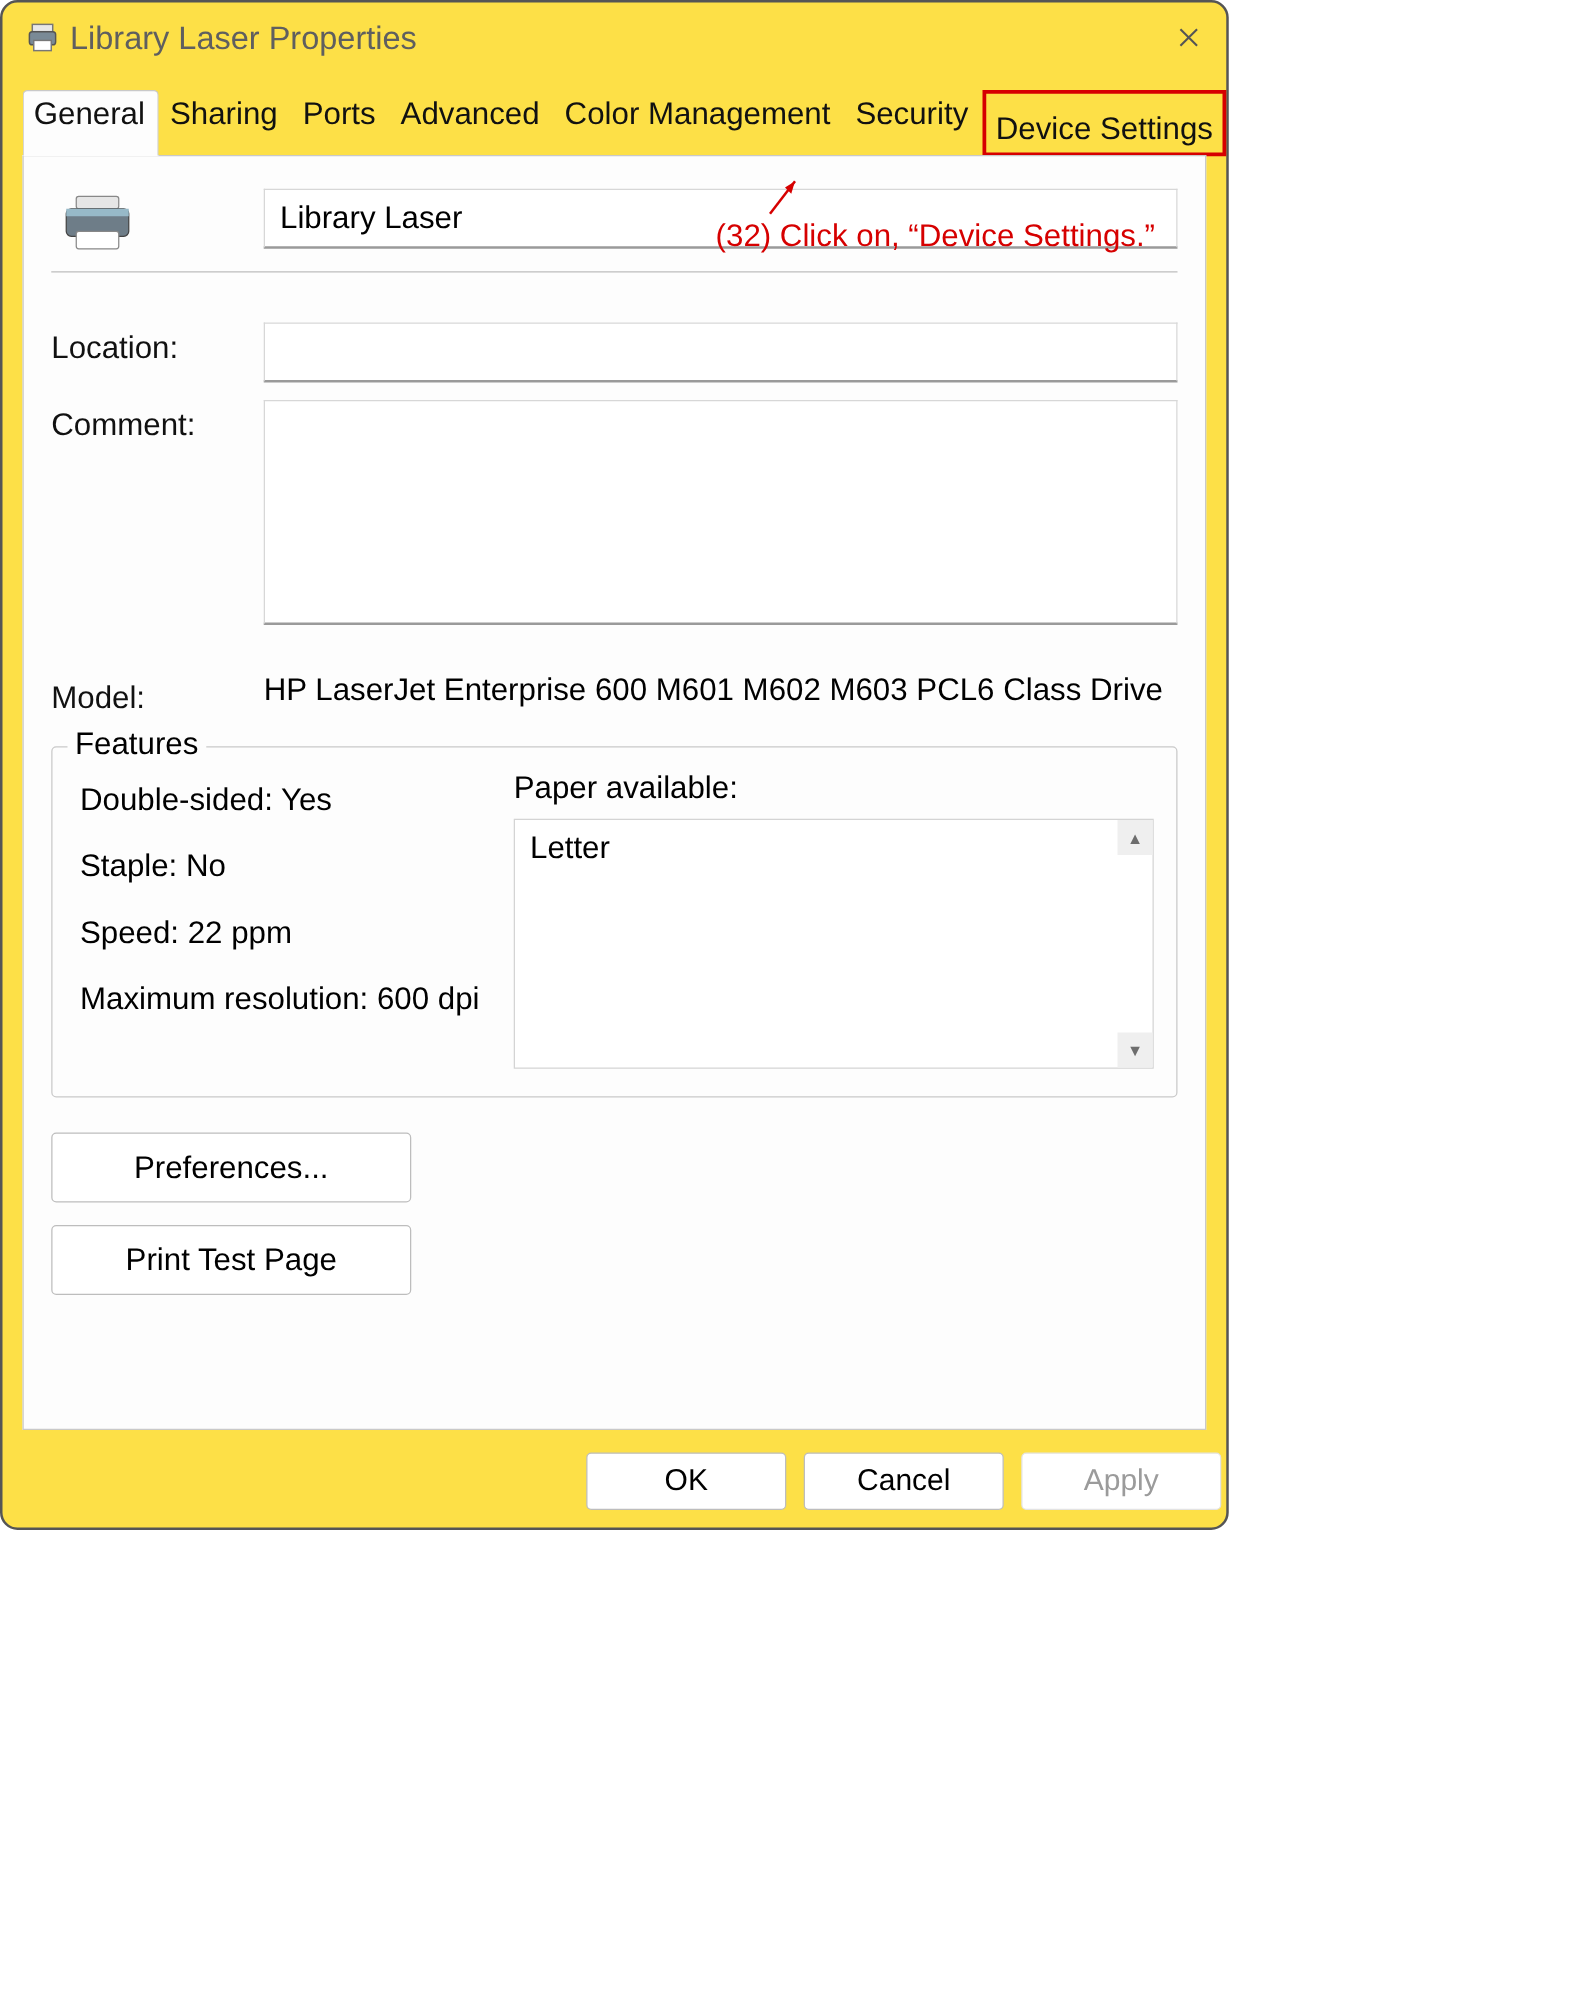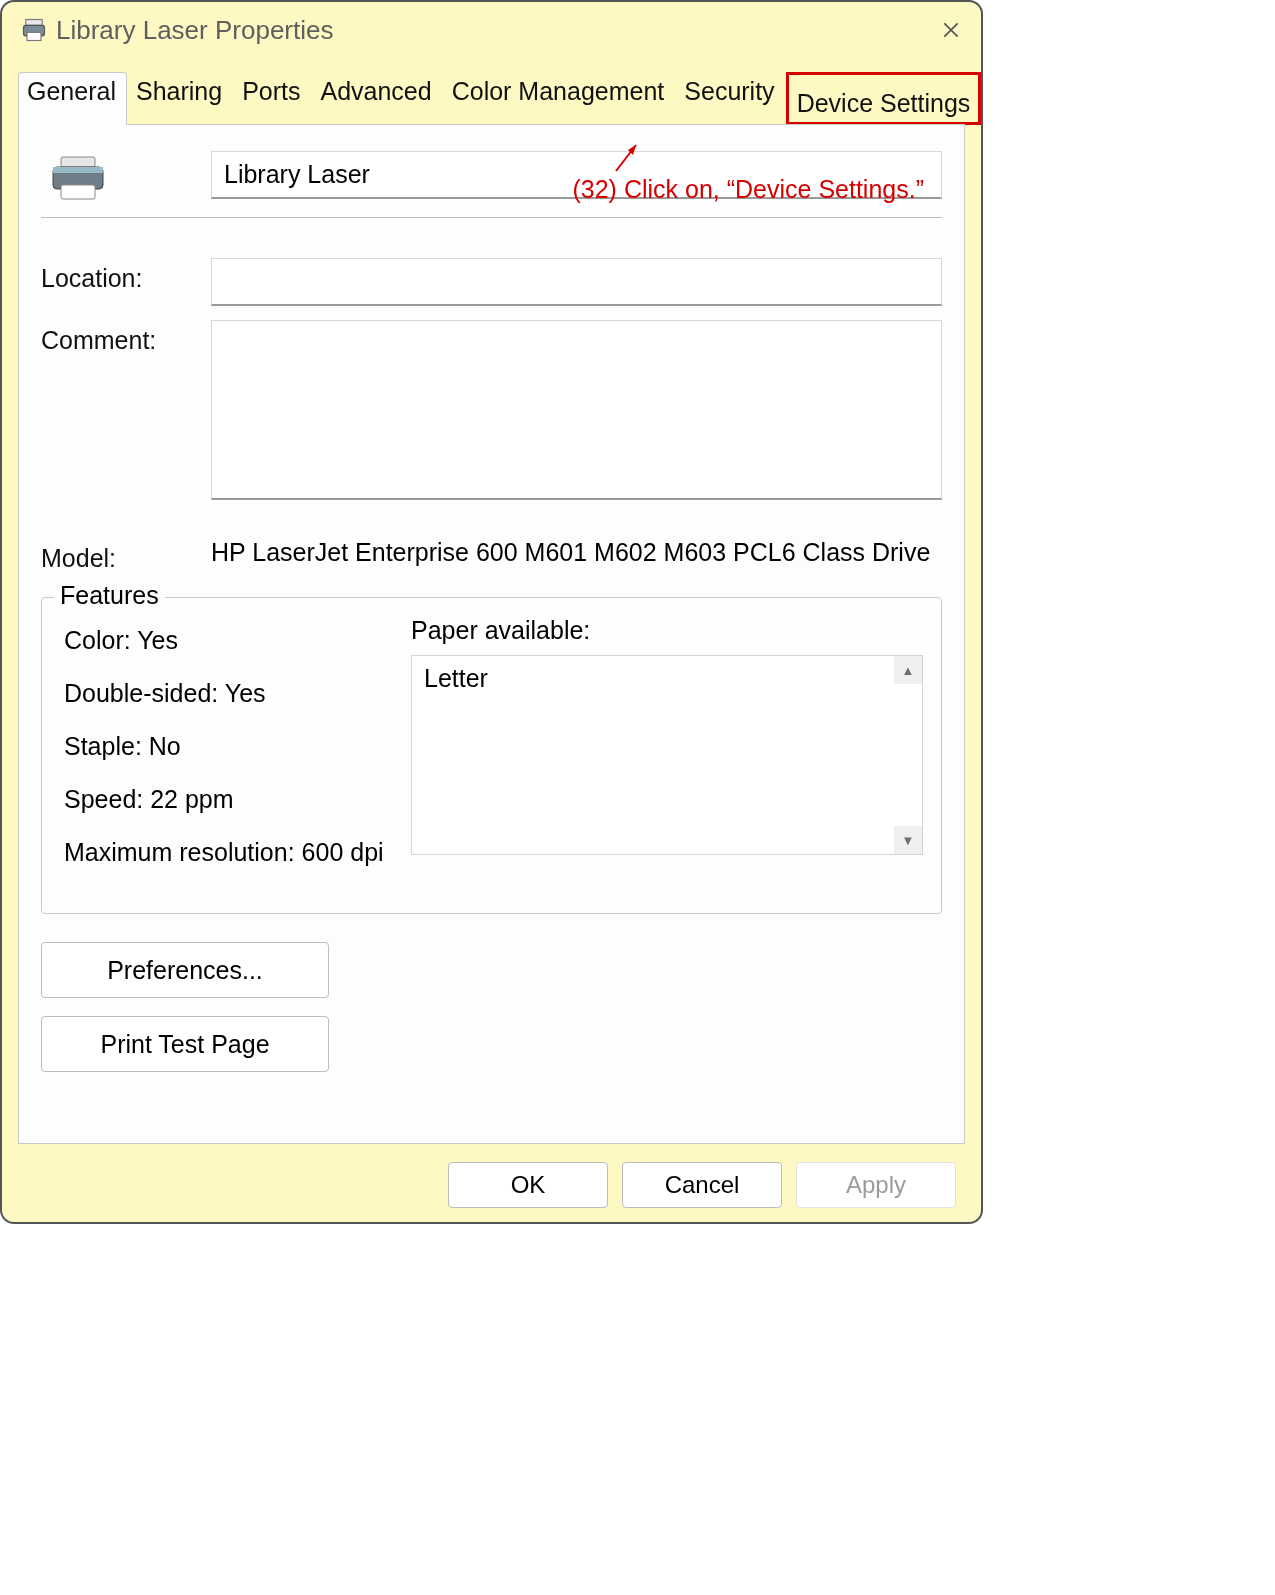--- a/index.html
+++ b/index.html
@@ -9,21 +9,21 @@
     font-family: "Segoe UI", Tahoma, sans-serif;
     background: #ffffff;
     overflow: hidden;
   }
   .outer {
     width: 983px;
     height: 1224px;
     margin: 0;
     border: 2px solid #555;
     border-radius: 14px;
-    background: #fef9c3;
+    background: #fde047;
     position: relative;
   }
   .titlebar {
     display: flex;
     align-items: center;
     height: 56px;
     padding: 0 18px;
   }
   .titlebar .title-text {
     font-size: 26px;
@@ -188,21 +188,21 @@
     height: 56px;
     font-size: 25px;
     font-family: inherit;
     background: #ffffff;
     border: 1px solid #bdbdbd;
     border-radius: 4px;
     cursor: pointer;
   }
   .bottom-buttons {
     position: absolute;
-    right: 25px;
+    right: 4px;
     bottom: 14px;
     display: flex;
     gap: 14px;
   }
   .bottom-buttons button {
     width: 160px;
     height: 46px;
     font-size: 24px;
     font-family: inherit;
     background: #ffffff;
@@ -290,21 +290,20 @@
 
     <div class="model-row">
       <div class="label">Model:</div>
       <div class="value">HP LaserJet Enterprise 600 M601 M602 M603 PCL6 Class Drive</div>
     </div>
 
     <div class="features-box">
       <div class="features-legend">Features</div>
       <div class="features-inner">
         <div class="features-left">
-          <div>Color: Yes</div>
           <div>Double-sided: Yes</div>
           <div>Staple: No</div>
           <div>Speed: 22 ppm</div>
           <div>Maximum resolution: 600 dpi</div>
         </div>
         <div class="features-right">
           <div>Paper available:</div>
           <div class="paper-list">
             <div>Letter</div>
             <div class="scroll-up">▲</div>

